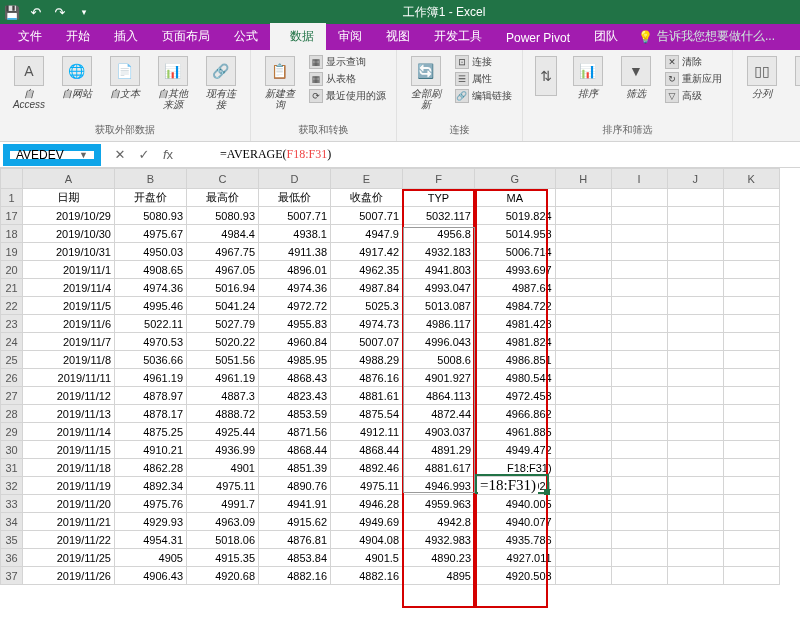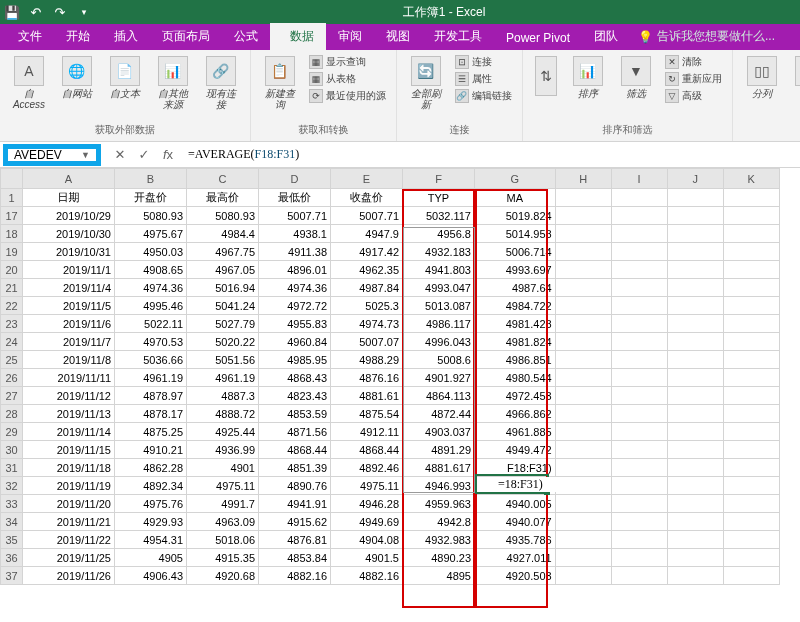--- a/index.html
+++ b/index.html
@@ -24,48 +24,48 @@
     .group-items { display: flex; gap: 6px; align-items: flex-start; flex: 1; }
     .rbtn { display: flex; flex-direction: column; align-items: center; gap: 2px; padding: 2px 4px; cursor: pointer; min-width: 42px; }
     .rbtn-icon { width: 30px; height: 30px; background: #e8e8e8; border: 1px solid #c0c0c0; display: flex; align-items: center; justify-content: center; font-size: 14px; color: #555; }
     .rbtn-label { font-size: 10px; color: #444; text-align: center; line-height: 1.1; font-style: italic; }
     .rbtn-small { display: flex; flex-direction: column; gap: 1px; font-size: 10px; }
     .rbtn-small-item { display: flex; align-items: center; gap: 3px; padding: 1px 2px; cursor: pointer; color: #444; white-space: nowrap; }
     .rbtn-small-item .si { width: 14px; height: 14px; background: #ddd; border: 1px solid #bbb; font-size: 9px; display: inline-flex; align-items: center; justify-content: center; }
     
     
     .formulabar { display: flex; align-items: center; height: 26px; border-bottom: 1px solid #d4d4d4; background: #fff; }
-    .namebox { width: 98px; height: 22px; border: 5px solid #0ea5e9; margin: 0 3px; padding: 0 6px; font-size: 12px; display: flex; align-items: center; justify-content: space-between; background: #fff; }
+    .namebox { width: 98px; height: 22px; border: 7px solid #0ea5e9; margin: 0 3px; padding: 0 6px; font-size: 12px; display: flex; align-items: center; justify-content: space-between; background: #fff; }
     .namebox .dd { color: #666; font-size: 9px; }
     .fbtns { display: flex; gap: 4px; margin: 0 6px; }
     .fbtn { width: 20px; height: 20px; display: inline-flex; align-items: center; justify-content: center; font-size: 13px; color: #666; cursor: pointer; }
-    .formula-input { flex: 1; padding: 0 4px; font-size: 12px; font-family: "Segoe UI"; display: flex; align-items: center; }
+    .formula-input { flex: 1; padding: 0 4px; font-size: 12px; font-family: "Segoe UI"; display: flex; align-items: center; margin-left: 32px; }
     .formula-input .fn { color: #000; }
-    .formula-input .ref { color: #0c4a6e; }
+    .formula-input .ref { color: #ef4444; }
     
     
     .grid-wrap { position: relative; }
     .grid { border-collapse: collapse; font-size: 11px; font-family: "Segoe UI", Arial; table-layout: fixed; }
     .grid th, .grid td { border: 1px solid #d4d4d4; height: 18px; padding: 0 3px; text-align: right; white-space: nowrap; overflow: hidden; }
     .grid .rowhdr { background: #e6e6e6; text-align: center; color: #555; width: 22px; font-weight: normal; }
     .grid .colhdr { background: #e6e6e6; text-align: center; color: #555; font-weight: normal; }
     .grid .corner { background: #e6e6e6; width: 22px; }
     .grid thead th.colhdr { height: 20px; }
     .grid .colA { width: 92px; }
     .grid .colB, .grid .colC, .grid .colD, .grid .colE, .grid .colF, .grid .colG { width: 72px; }
     .grid .colH, .grid .colI, .grid .colJ, .grid .colK { width: 56px; }
     .grid .header-row td { text-align: left; }
     .grid td.left { text-align: center; }
     
     
     .red-box { position: absolute; border: 2px solid #d40000; pointer-events: none; }
     .sel-box { position: absolute; border: 1px solid #888; pointer-events: none; }
     .active-cell { position: absolute; border: 2px solid #217346; pointer-events: none; background: rgba(255,255,255,0); }
     .active-cell .handle { position: absolute; right: -3px; bottom: -3px; width: 6px; height: 6px; background: #217346; }
-    .active-overlay { position:absolute; font-size:12px; font-family:"Segoe UI"; background:#fff; padding:0 20px; pointer-events:none; }
+    .active-overlay { position:absolute; font-size:15px; font-family:"Segoe UI"; background:#fff; padding:0 2px; pointer-events:none; }
   </style>
 </head>
 <body>
 
 <div class="titlebar">
   <div class="qat">
     <span>💾</span>
     <span>↶</span>
     <span>↷</span>
     <span style="font-size:9px">▾</span>

